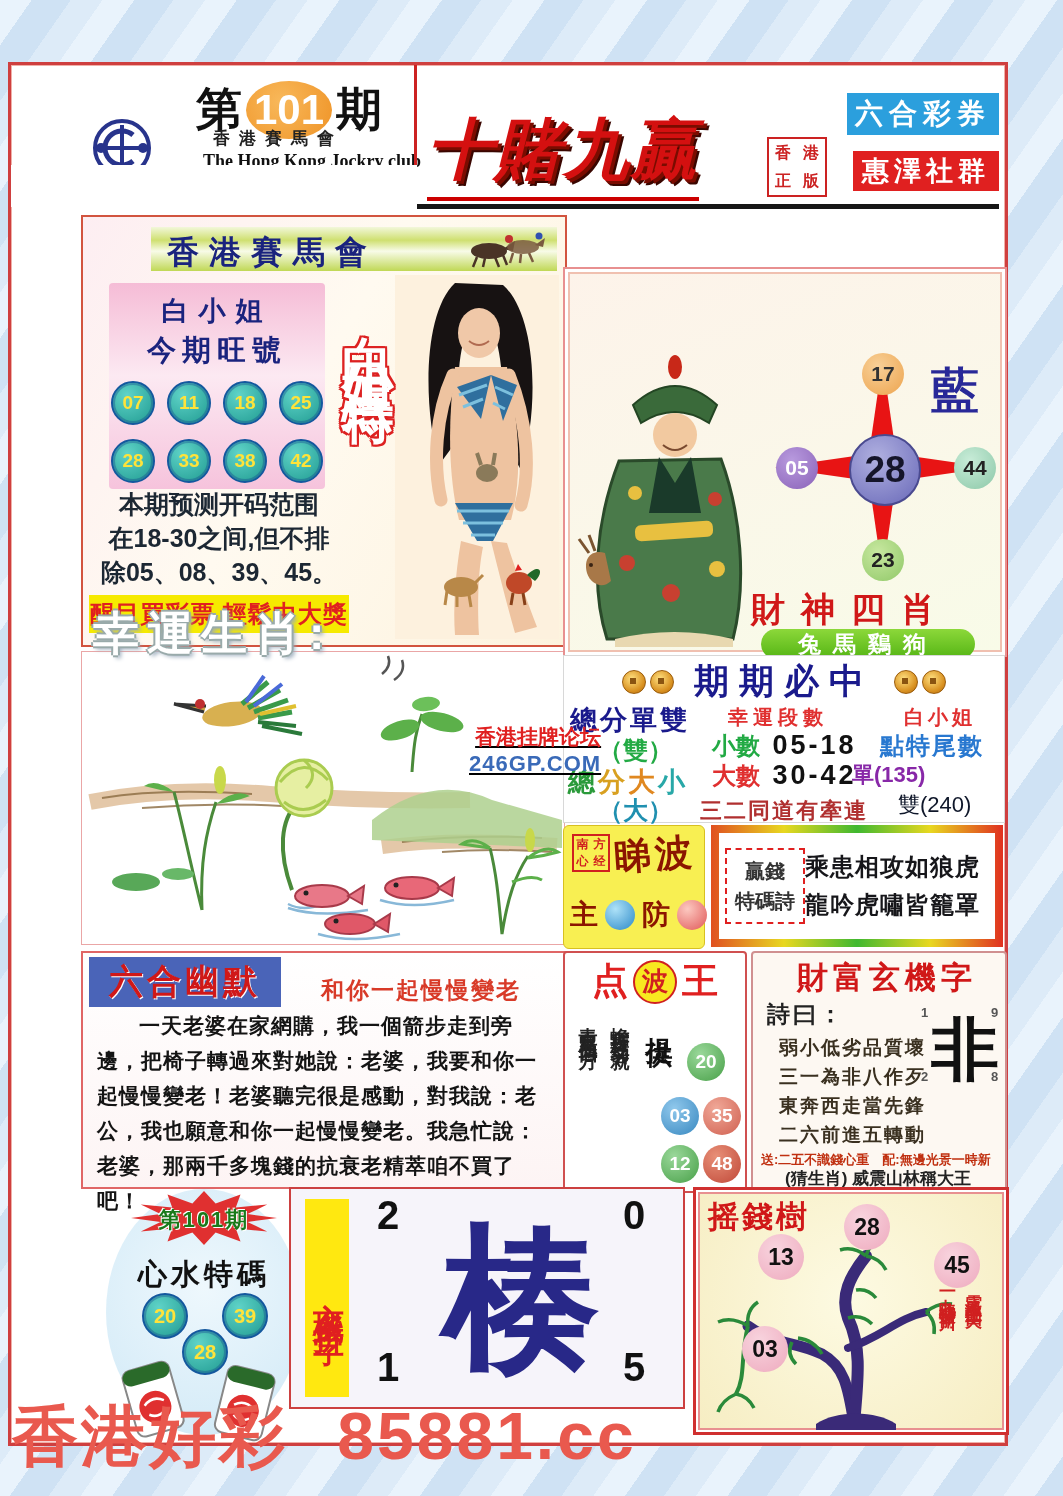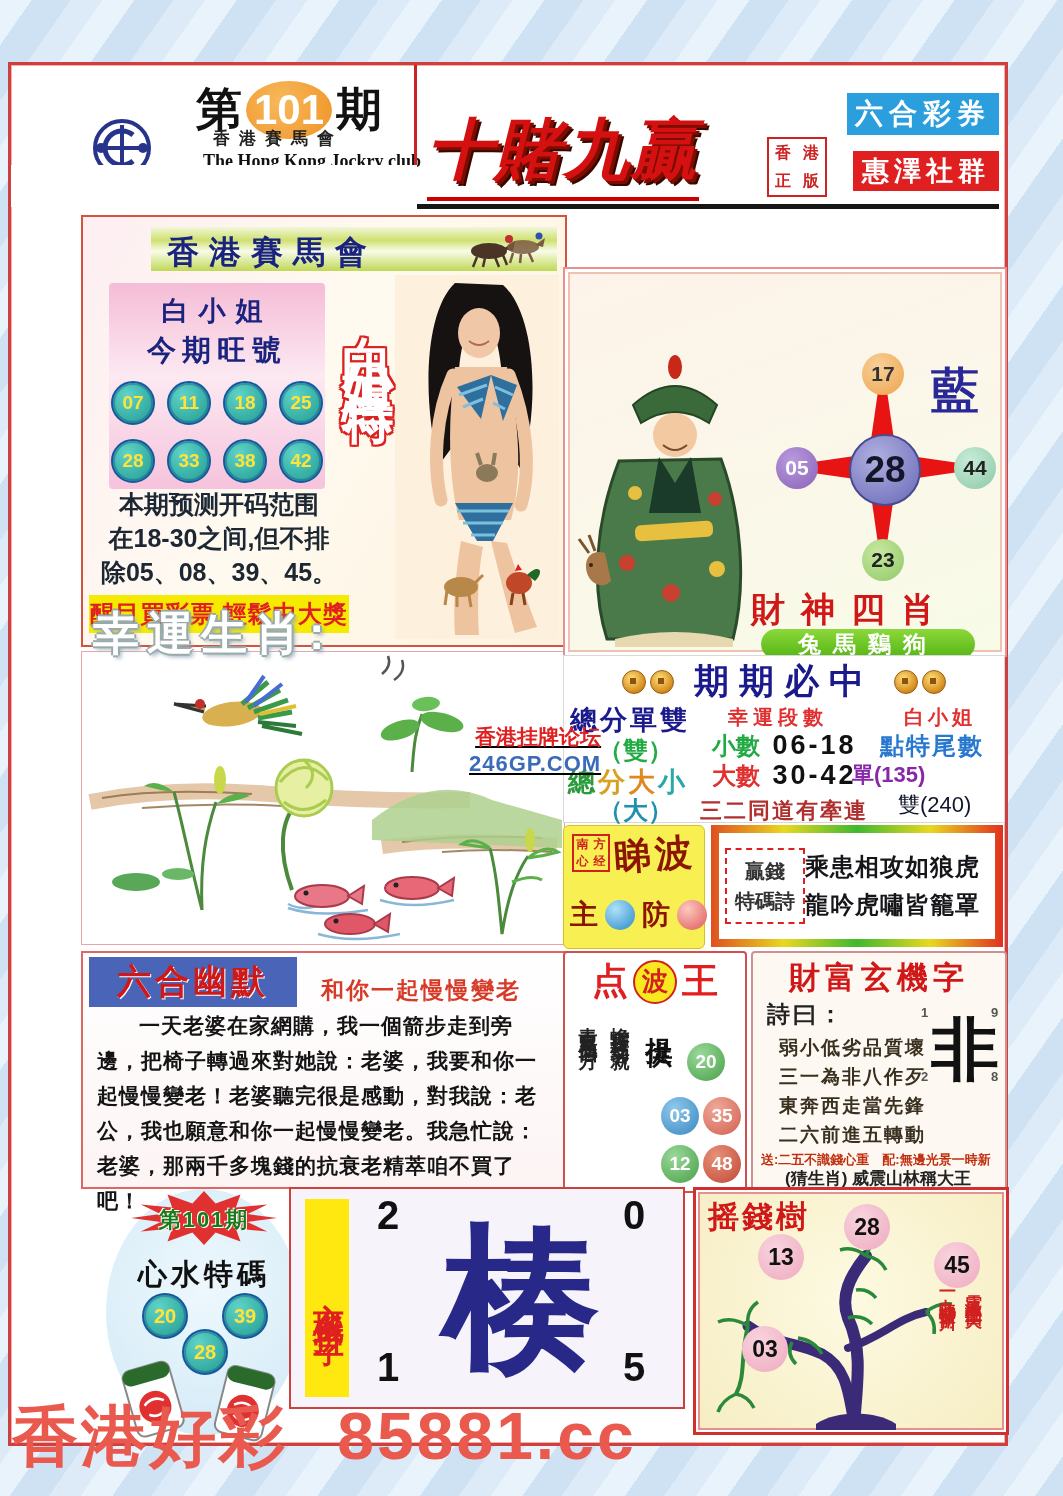--- a/index.html
+++ b/index.html
@@ -236,21 +236,21 @@
       </div>
       <div class="abs" style="left:6px;top:46px;font-size:27px;font-weight:900;color:#1a1a8c;letter-spacing:3px;">總分單雙</div>
       <div class="abs" style="left:34px;top:78px;font-size:25px;font-weight:700;color:#22aa44;">（雙）</div>
       <div class="abs" style="left:4px;top:108px;font-size:27px;font-weight:900;letter-spacing:3px;">
         <span style="color:#2a9a3a;">總</span><span style="color:#d8a020;">分</span><span style="color:#e08820;">大</span><span style="color:#28a8a8;">小</span>
       </div>
       <div class="abs" style="left:34px;top:138px;font-size:25px;font-weight:700;color:#2090b0;">（大）</div>
       <div class="abs" style="left:164px;top:48px;font-size:20px;font-weight:700;color:#e03030;letter-spacing:5px;">幸運段數</div>
       <div class="abs" style="left:148px;top:74px;">
         <span style="font-size:24px;font-weight:700;color:#22aa44;">小數</span>
-        <span style="font-size:27px;font-weight:900;color:#111;letter-spacing:3px;margin-left:8px;">06-18</span>
+        <span style="font-size:27px;font-weight:900;color:#111;letter-spacing:3px;margin-left:8px;">05-18</span>
       </div>
       <div class="abs" style="left:148px;top:104px;">
         <span style="font-size:24px;font-weight:700;color:#e03030;">大數</span>
         <span style="font-size:27px;font-weight:900;color:#111;letter-spacing:3px;margin-left:8px;">30-42</span>
       </div>
       <div class="abs" style="left:136px;top:140px;font-size:22px;font-weight:700;color:#b03030;letter-spacing:2px;">三二同道有牽連</div>
       <div class="abs" style="left:340px;top:48px;font-size:20px;font-weight:700;color:#e03030;letter-spacing:4px;">白小姐</div>
       <div class="abs" style="left:316px;top:74px;font-size:24px;font-weight:700;color:#2878d0;letter-spacing:2px;">點特尾數</div>
       <div class="abs" style="left:288px;top:104px;font-size:22px;font-weight:700;color:#8828a8;">單(135)</div>
       <div class="abs" style="left:334px;top:134px;font-size:22px;font-weight:400;color:#0f172a;">雙(240)</div>
@@ -278,21 +278,21 @@
           <div>特碼詩</div>
         </div>
         <div style="font-size:24px;font-weight:900;color:#16161a;line-height:38px;letter-spacing:1px;">
           <div>乘患相攻如狼虎</div>
           <div>龍吟虎嘯皆籠罩</div>
         </div>
       </div>
     </div>
 
     <div class="abs" style="left:70px;top:886px;width:482px;height:234px;border:2px solid #e06666;background:linear-gradient(180deg,#ffffff,#fdf4f4);">
-      <div class="abs" style="left:6px;top:4px;background:#4a64b8;color:#d01818;font-size:34px;font-weight:900;letter-spacing:4px;padding:2px 28px;text-shadow:1px 1px 0 #fff;">六合幽默</div>
+      <div class="abs" style="left:6px;top:4px;background:#4a64b8;color:#d01818;font-size:34px;font-weight:900;letter-spacing:4px;padding:2px 20px;text-shadow:1px 1px 0 #fff;">六合幽默</div>
       <div class="abs" style="left:238px;top:22px;font-size:23px;font-weight:900;color:#d83a28;letter-spacing:2px;">和你一起慢慢變老</div>
       <div class="abs serif" style="left:14px;top:56px;width:454px;font-size:21px;font-weight:600;color:#141414;line-height:35px;text-indent:2em;letter-spacing:1px;">一天老婆在家網購，我一個箭步走到旁邊，把椅子轉過來對她說：老婆，我要和你一起慢慢變老！老婆聽完很是感動，對我說：老公，我也願意和你一起慢慢變老。我急忙說：老婆，那兩千多塊錢的抗衰老精萃咱不買了吧！</div>
     </div>
 
     <div class="abs" style="left:552px;top:886px;width:180px;height:238px;border:2px solid #d05050;border-radius:4px;background:#fff;">
       <div class="abs" style="left:0;top:4px;width:180px;display:flex;align-items:center;justify-content:center;gap:5px;">
         <span style="font-size:36px;font-weight:900;color:#e02020;">点</span>
         <span style="width:40px;height:40px;border-radius:50%;background:#f8e820;border:2px solid #d02020;display:flex;align-items:center;justify-content:center;">
           <span style="font-size:26px;font-weight:900;color:#d02020;">波</span>
         </span>
@@ -302,21 +302,21 @@
       <div class="abs vtext serif" style="left:42px;top:58px;height:172px;font-size:19px;font-weight:700;color:#222;letter-spacing:4px;">蟾宫折桂功名就</div>
       <div class="abs vtext" style="left:76px;top:62px;height:120px;font-size:27px;font-weight:900;color:#111;letter-spacing:6px;">提供：</div>
       <span class="ball" style="left:122px;top:90px;width:38px;height:38px;background:radial-gradient(circle at 35% 30%,#9ad89a,#48a048);color:#fff;font-size:19px;">20</span>
       <span class="ball" style="left:96px;top:144px;width:38px;height:38px;background:radial-gradient(circle at 35% 30%,#90c8ec,#3888c0);color:#fff;font-size:19px;">03</span>
       <span class="ball" style="left:138px;top:144px;width:38px;height:38px;background:radial-gradient(circle at 35% 30%,#f0a898,#d06050);color:#fff;font-size:19px;">35</span>
       <span class="ball" style="left:96px;top:192px;width:38px;height:38px;background:radial-gradient(circle at 35% 30%,#9ad89a,#48a048);color:#fff;font-size:19px;">12</span>
       <span class="ball" style="left:138px;top:192px;width:38px;height:38px;background:radial-gradient(circle at 35% 30%,#e89078,#c04838);color:#fff;font-size:19px;">48</span>
     </div>
 
     <div class="abs" style="left:740px;top:886px;width:252px;height:238px;border:2px solid #d09090;border-radius:4px;background:#fdf8f2;">
-      <div class="abs" style="left:0;top:4px;width:252px;text-align:center;font-size:31px;font-weight:900;color:#d01818;letter-spacing:5px;">財富玄機字</div>
+      <div class="abs" style="left:8px;top:4px;width:252px;text-align:center;font-size:31px;font-weight:900;color:#d01818;letter-spacing:5px;">財富玄機字</div>
       <div class="abs serif" style="left:14px;top:46px;font-size:23px;font-weight:900;color:#222;letter-spacing:3px;">詩曰：</div>
       <div class="abs serif" style="left:26px;top:80px;font-size:19px;font-weight:700;color:#3a3020;line-height:29px;letter-spacing:2px;">
         <div>弱小低劣品質壞</div>
         <div>三一為非八作歹</div>
         <div>東奔西走當先鋒</div>
         <div>二六前進五轉動</div>
       </div>
       <div class="abs serif" style="left:178px;top:52px;font-size:68px;font-weight:900;color:#111;">非</div>
       <span class="abs" style="left:168px;top:52px;font-size:13px;color:#555;font-weight:700;">1</span>
       <span class="abs" style="left:238px;top:52px;font-size:13px;color:#555;font-weight:700;">9</span>

